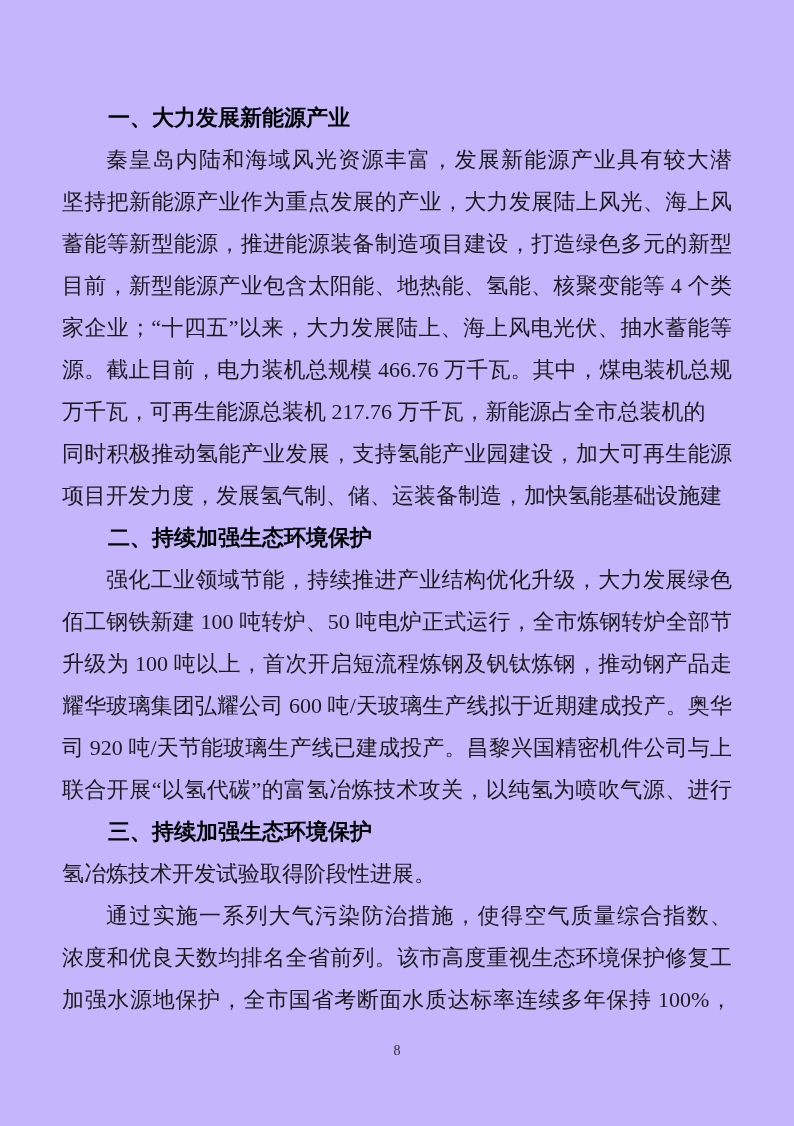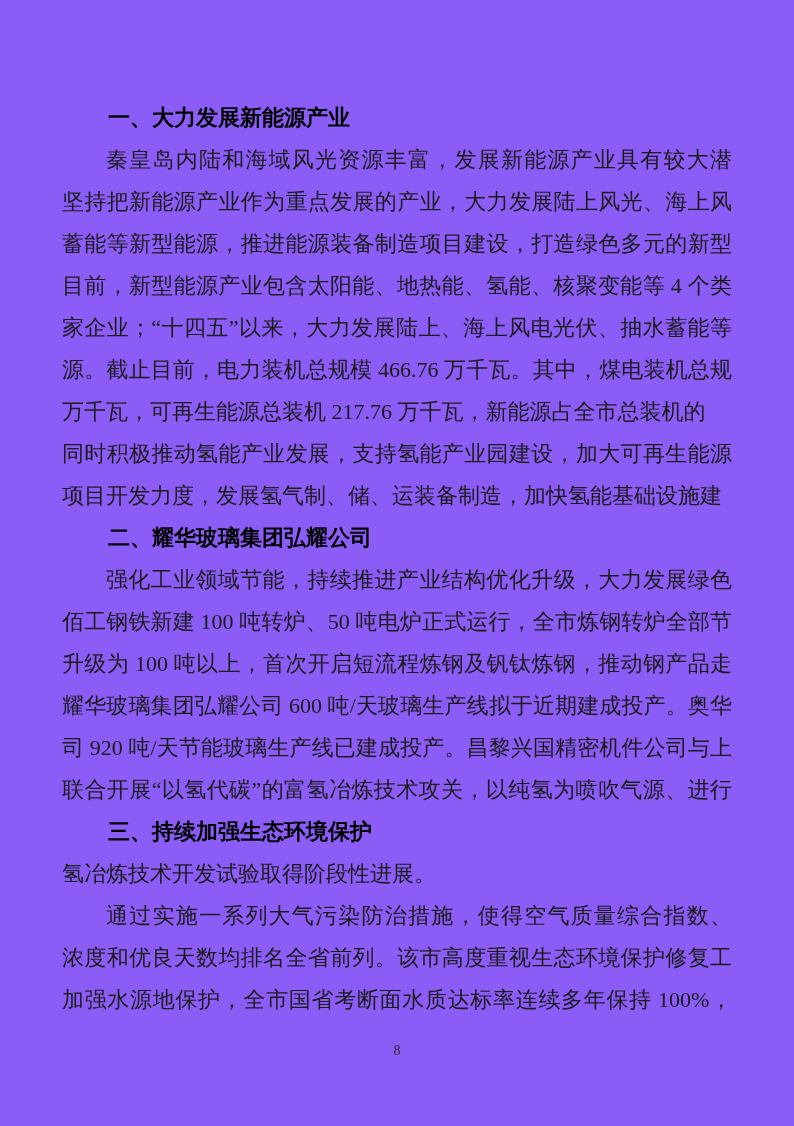--- a/index.html
+++ b/index.html
@@ -4,21 +4,21 @@
 <style>
   html, body {
     margin: 0;
     padding: 0;
     background: #ffffff;
   }
   .page {
     position: relative;
     width: 794px;
     height: 1126px;
-    background: #8b5cf6;
+    background: #c4b5fd;
     overflow: hidden;
     font-family: "Liberation Serif", "DejaVu Serif", serif;
   }
   .content {
     position: absolute;
     left: 62px;
     top: 97px;
     width: 670px;
   }
   .line {
@@ -70,21 +70,21 @@
       <div class="line heading">一、大力发展新能源产业</div>
       <div class="line first">秦皇岛内陆和海域风光资源丰富，发展新能源产业具有较大潜力。近年来，</div>
       <div class="line full">坚持把新能源产业作为重点发展的产业，大力发展陆上风光、海上风电、抽水</div>
       <div class="line full">蓄能等新型能源，推进能源装备制造项目建设，打造绿色多元的新型能源强市。</div>
       <div class="line full">目前，新型能源产业包含太阳能、地热能、氢能、核聚变能等 4 个类别、16</div>
       <div class="line full">家企业；“十四五”以来，大力发展陆上、海上风电光伏、抽水蓄能等新型能</div>
       <div class="line full">源。截止目前，电力装机总规模 466.76 万千瓦。其中，煤电装机总规模为 249</div>
       <div class="line end">万千瓦，可再生能源总装机 217.76 万千瓦，新能源占全市总装机的 47%；。</div>
       <div class="line full">同时积极推动氢能产业发展，支持氢能产业园建设，加大可再生能源水解制氢</div>
       <div class="line end">项目开发力度，发展氢气制、储、运装备制造，加快氢能基础设施建设。</div>
-      <div class="line heading">二、耀华玻璃集团弘耀公司</div>
+      <div class="line heading">二、持续加强生态环境保护</div>
       <div class="line first">强化工业领域节能，持续推进产业结构优化升级，大力发展绿色低碳产业。</div>
       <div class="line full">佰工钢铁新建 100 吨转炉、50 吨电炉正式运行，全市炼钢转炉全部节能改造</div>
       <div class="line full">升级为 100 吨以上，首次开启短流程炼钢及钒钛炼钢，推动钢产品走向高端化。</div>
       <div class="line full">耀华玻璃集团弘耀公司 600 吨/天玻璃生产线拟于近期建成投产。奥华玻璃公</div>
       <div class="line full">司 920 吨/天节能玻璃生产线已建成投产。昌黎兴国精密机件公司与上海大学</div>
       <div class="line full">联合开展“以氢代碳”的富氢冶炼技术攻关，以纯氢为喷吹气源、进行高炉富</div>
       <div class="line heading">三、持续加强生态环境保护</div>
       <div class="line end">氢冶炼技术开发试验取得阶段性进展。</div>
       <div class="line first">通过实施一系列大气污染防治措施，使得空气质量综合指数、PM2.5 平均</div>
       <div class="line full">浓度和优良天数均排名全省前列。该市高度重视生态环境保护修复工作，通过</div>

